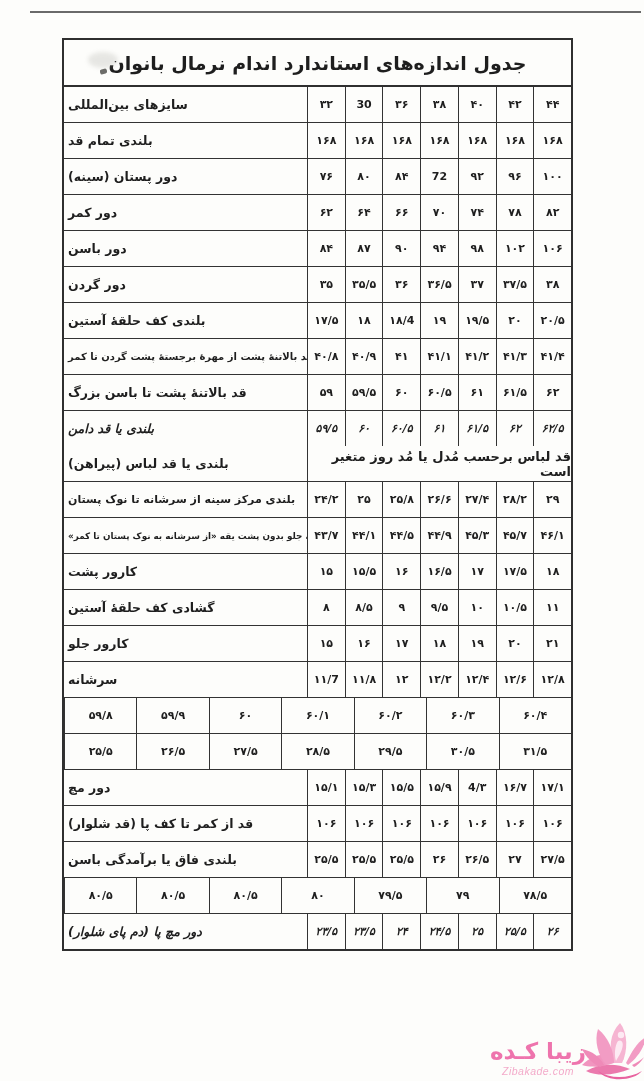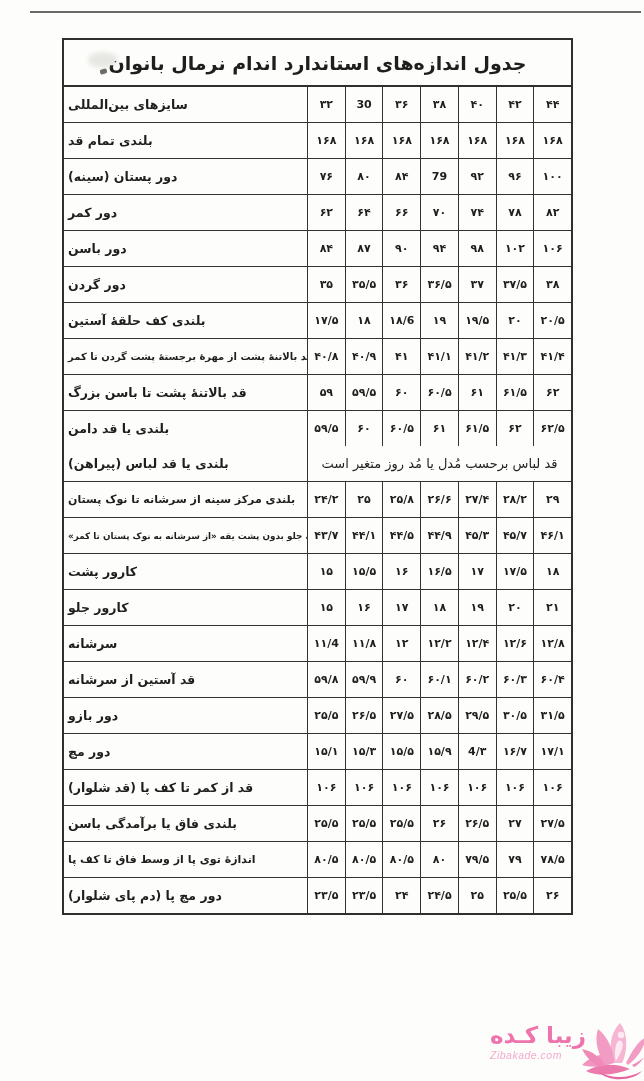--- a/index.html
+++ b/index.html
@@ -32,21 +32,21 @@
     font-size:19px;font-weight:bold;
     direction:rtl;
     letter-spacing:.2px;
   }
   .t-row{
     display:flex;
     height:35px;
     border-bottom:1.6px solid #333;
     box-sizing:content-box;
   }
-  .t-row:last-child{border-bottom:none;}
+  .t-row:last-child{border-bottom:none;font-style:italic;}
   .label-cell{
     width:243px;flex:0 0 243px;
     display:flex;align-items:center;justify-content:flex-end;
     padding:0 7px 0 4px;
     direction:rtl;text-align:right;
     font-size:12.5px;font-weight:bold;
     overflow:hidden;white-space:nowrap;
     box-sizing:border-box;
   }
   .label-cell.mid{font-size:11px;}
@@ -58,30 +58,30 @@
     border-left:1.6px solid #333;
     font-size:11px;font-weight:bold;
     direction:rtl;
     overflow:hidden;
   }
   .span-cell{
     flex:1 1 0;
     display:flex;align-items:center;justify-content:center;
     border-left:1.6px solid #333;
     direction:rtl;
-    font-size:13px;font-weight:normal;
+    font-size:13px;font-weight:bold;
   }
   .smudge{position:absolute;border-radius:50%;}
   .s1{left:88px;top:52px;width:30px;height:16px;background:#9a9a92;opacity:.22;filter:blur(2px);}
   .s2{left:100px;top:69px;width:7px;height:5px;background:#3c3c38;opacity:.75;border-radius:2px;transform:rotate(-15deg);}
   .watermark{
     position:absolute;right:0;bottom:0;height:62px;width:210px;
   }
   .wm-text{
-    position:absolute;right:58px;bottom:20px;
+    position:absolute;right:58px;bottom:4px;text-align:center;
   }
   .wm-name{
     direction:rtl;
     font-size:23px;font-weight:bold;color:#ee74ad;
     line-height:1;white-space:nowrap;
   }
   .wm-site{
     font-family:Liberation Sans, sans-serif;
     font-style:italic;font-size:10.5px;color:#f3abca;
     margin-top:2px;letter-spacing:.5px;
@@ -119,21 +119,21 @@
           <div class="value-cell">۱۶۸</div>
           <div class="value-cell">۱۶۸</div>
           <div class="value-cell">۱۶۸</div>
           <div class="value-cell">۱۶۸</div>
         </div>
         <div class="t-row">
           <div class="label-cell">دور پستان (سینه)</div>
           <div class="value-cell">۷۶</div>
           <div class="value-cell">۸۰</div>
           <div class="value-cell">۸۴</div>
-          <div class="value-cell">79</div>
+          <div class="value-cell">72</div>
           <div class="value-cell">۹۲</div>
           <div class="value-cell">۹۶</div>
           <div class="value-cell">۱۰۰</div>
         </div>
         <div class="t-row">
           <div class="label-cell">دور کمر</div>
           <div class="value-cell">۶۲</div>
           <div class="value-cell">۶۴</div>
           <div class="value-cell">۶۶</div>
           <div class="value-cell">۷۰</div>
@@ -158,21 +158,21 @@
           <div class="value-cell">۳۶</div>
           <div class="value-cell">۳۶/۵</div>
           <div class="value-cell">۳۷</div>
           <div class="value-cell">۳۷/۵</div>
           <div class="value-cell">۳۸</div>
         </div>
         <div class="t-row">
           <div class="label-cell">بلندی کف حلقهٔ آستین</div>
           <div class="value-cell">۱۷/۵</div>
           <div class="value-cell">۱۸</div>
-          <div class="value-cell">۱۸/6</div>
+          <div class="value-cell">۱۸/4</div>
           <div class="value-cell">۱۹</div>
           <div class="value-cell">۱۹/۵</div>
           <div class="value-cell">۲۰</div>
           <div class="value-cell">۲۰/۵</div>
         </div>
         <div class="t-row">
           <div class="label-cell small">قد بالاتنهٔ پشت از مهرهٔ برجستهٔ پشت گردن تا کمر</div>
           <div class="value-cell">۴۰/۸</div>
           <div class="value-cell">۴۰/۹</div>
           <div class="value-cell">۴۱</div>
@@ -233,51 +233,59 @@
           <div class="label-cell">کارور پشت</div>
           <div class="value-cell">۱۵</div>
           <div class="value-cell">۱۵/۵</div>
           <div class="value-cell">۱۶</div>
           <div class="value-cell">۱۶/۵</div>
           <div class="value-cell">۱۷</div>
           <div class="value-cell">۱۷/۵</div>
           <div class="value-cell">۱۸</div>
         </div>
         <div class="t-row">
+          <div class="label-cell">گشادی کف حلقهٔ آستین</div>
+          <div class="value-cell">۸</div>
+          <div class="value-cell">۸/۵</div>
+          <div class="value-cell">۹</div>
+          <div class="value-cell">۹/۵</div>
+          <div class="value-cell">۱۰</div>
+          <div class="value-cell">۱۰/۵</div>
+          <div class="value-cell">۱۱</div>
+        </div>
+        <div class="t-row">
           <div class="label-cell">کارور جلو</div>
           <div class="value-cell">۱۵</div>
           <div class="value-cell">۱۶</div>
           <div class="value-cell">۱۷</div>
           <div class="value-cell">۱۸</div>
           <div class="value-cell">۱۹</div>
           <div class="value-cell">۲۰</div>
           <div class="value-cell">۲۱</div>
         </div>
         <div class="t-row">
           <div class="label-cell">سرشانه</div>
-          <div class="value-cell">۱۱/4</div>
+          <div class="value-cell">۱۱/7</div>
           <div class="value-cell">۱۱/۸</div>
           <div class="value-cell">۱۲</div>
           <div class="value-cell">۱۲/۲</div>
           <div class="value-cell">۱۲/۴</div>
           <div class="value-cell">۱۲/۶</div>
           <div class="value-cell">۱۲/۸</div>
         </div>
         <div class="t-row">
-          <div class="label-cell">قد آستین از سرشانه</div>
           <div class="value-cell">۵۹/۸</div>
           <div class="value-cell">۵۹/۹</div>
           <div class="value-cell">۶۰</div>
           <div class="value-cell">۶۰/۱</div>
           <div class="value-cell">۶۰/۲</div>
           <div class="value-cell">۶۰/۳</div>
           <div class="value-cell">۶۰/۴</div>
         </div>
         <div class="t-row">
-          <div class="label-cell">دور بازو</div>
           <div class="value-cell">۲۵/۵</div>
           <div class="value-cell">۲۶/۵</div>
           <div class="value-cell">۲۷/۵</div>
           <div class="value-cell">۲۸/۵</div>
           <div class="value-cell">۲۹/۵</div>
           <div class="value-cell">۳۰/۵</div>
           <div class="value-cell">۳۱/۵</div>
         </div>
         <div class="t-row">
           <div class="label-cell">دور مچ</div>
@@ -303,21 +311,20 @@
           <div class="label-cell">بلندی فاق یا برآمدگی باسن</div>
           <div class="value-cell">۲۵/۵</div>
           <div class="value-cell">۲۵/۵</div>
           <div class="value-cell">۲۵/۵</div>
           <div class="value-cell">۲۶</div>
           <div class="value-cell">۲۶/۵</div>
           <div class="value-cell">۲۷</div>
           <div class="value-cell">۲۷/۵</div>
         </div>
         <div class="t-row">
-          <div class="label-cell mid">اندازهٔ توی پا از وسط فاق تا کف پا</div>
           <div class="value-cell">۸۰/۵</div>
           <div class="value-cell">۸۰/۵</div>
           <div class="value-cell">۸۰/۵</div>
           <div class="value-cell">۸۰</div>
           <div class="value-cell">۷۹/۵</div>
           <div class="value-cell">۷۹</div>
           <div class="value-cell">۷۸/۵</div>
         </div>
         <div class="t-row">
           <div class="label-cell">دور مچ پا (دم پای شلوار)</div>

